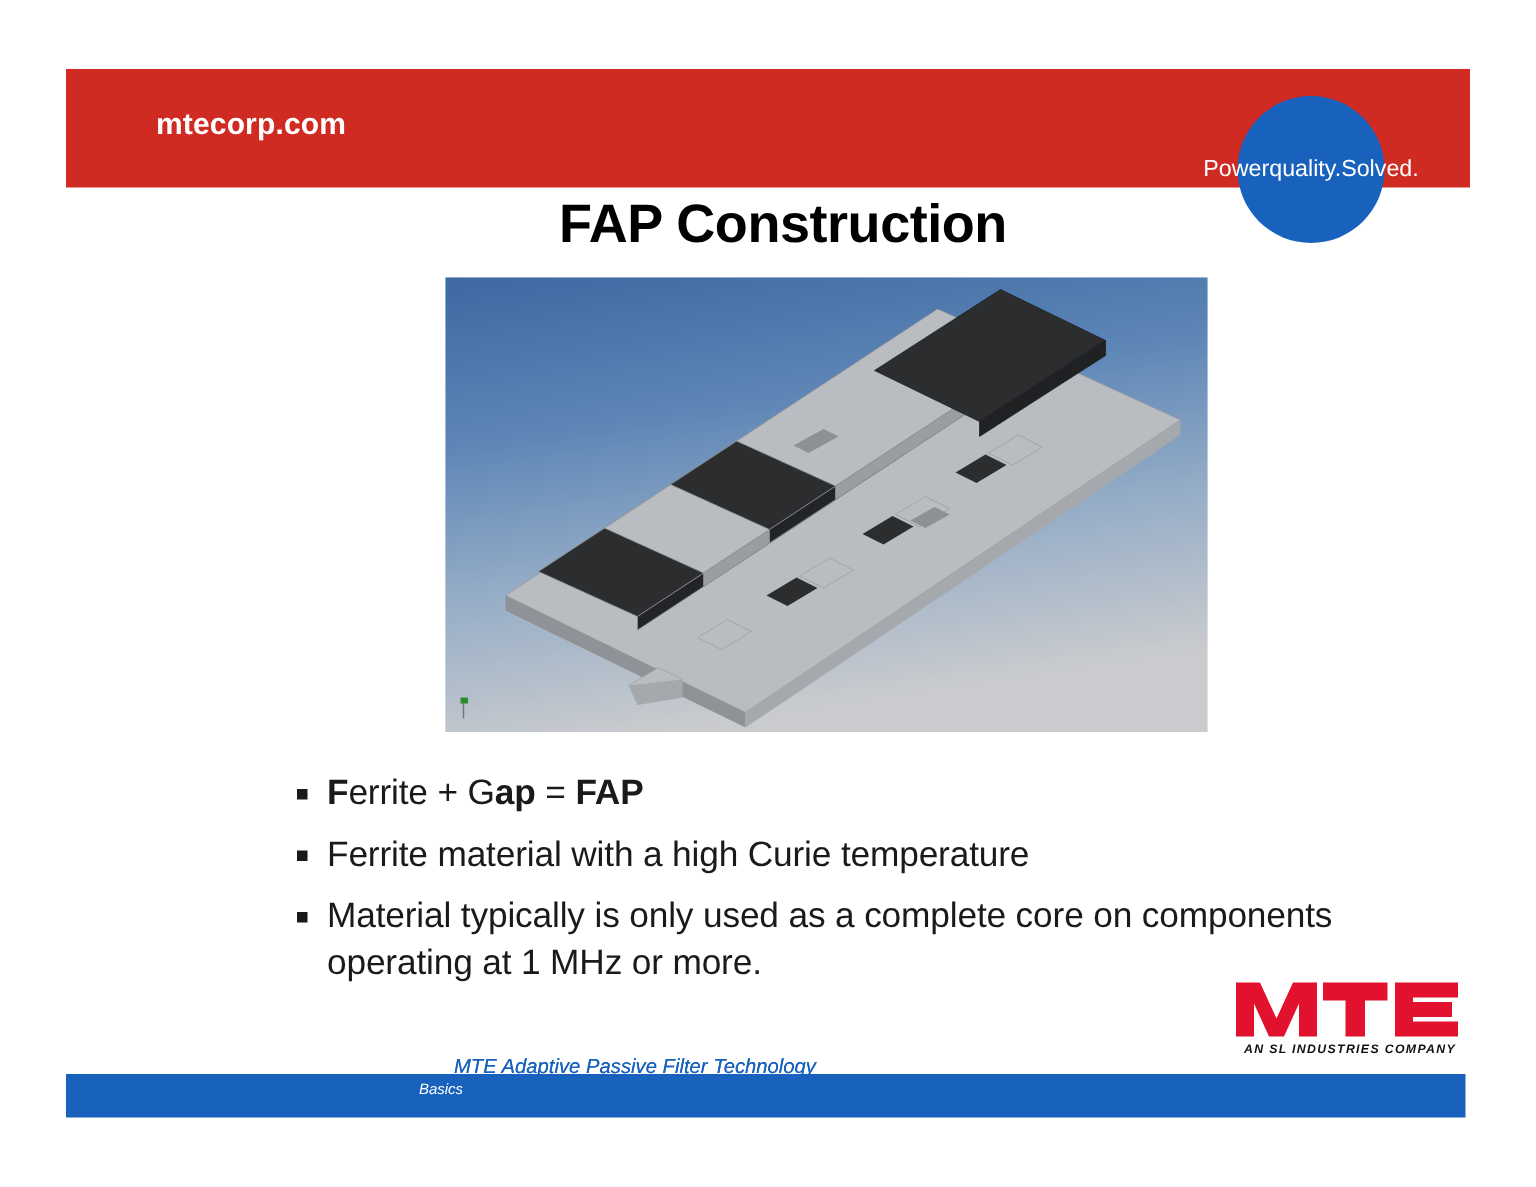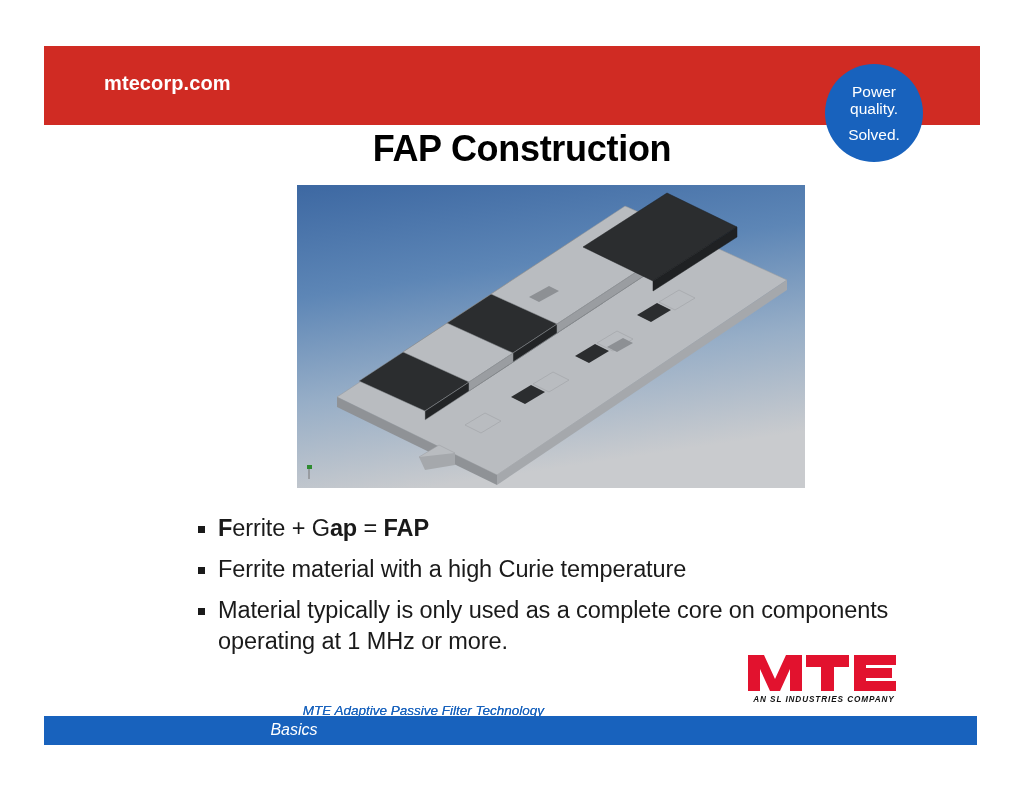--- a/index.html
+++ b/index.html
@@ -48,21 +48,21 @@
   .badge {
     position: absolute;
     left: 825px;
     top: 64px;
     width: 98px;
     height: 98px;
     border-radius: 50%;
     background: #1862bd;
     color: #ffffff;
     display: flex;
-    flex-direction: column;
+    flex-direction: row;
     align-items: center;
     justify-content: center;
     line-height: 1.12;
     font-size: 15.5px;
   }
   .badge .b-line { display: block; }
   .badge .b-gap { height: 8px; }
 
   
   .slide-title {
@@ -121,21 +121,21 @@
     top: 13px;
     width: 7px;
     height: 7px;
     background: #1a1a1a;
   }
   .bullet-item b { font-weight: bold; }
 
   
   .mte-logo {
     position: absolute;
-    left: 744px;
+    left: 820px;
     top: 651px;
     width: 160px;
     height: 54px;
   }
   .mte-logo svg { display: block; }
 
   
   .footer-hidden-line {
     position: absolute;
     left: 44px;
@@ -158,21 +158,21 @@
     width: 933px;
     height: 29px;
     background: #1862bd;
   }
   .footer-subtitle {
     position: absolute;
     left: 44px;
     top: 721px;
     width: 500px;
     text-align: center;
-    font-size: 16px;
+    font-size: 10px;
     font-style: italic;
     color: #ffffff;
     white-space: nowrap;
   }
 </style>
 </head>
 <body>
 
 <div class="slide">
 

